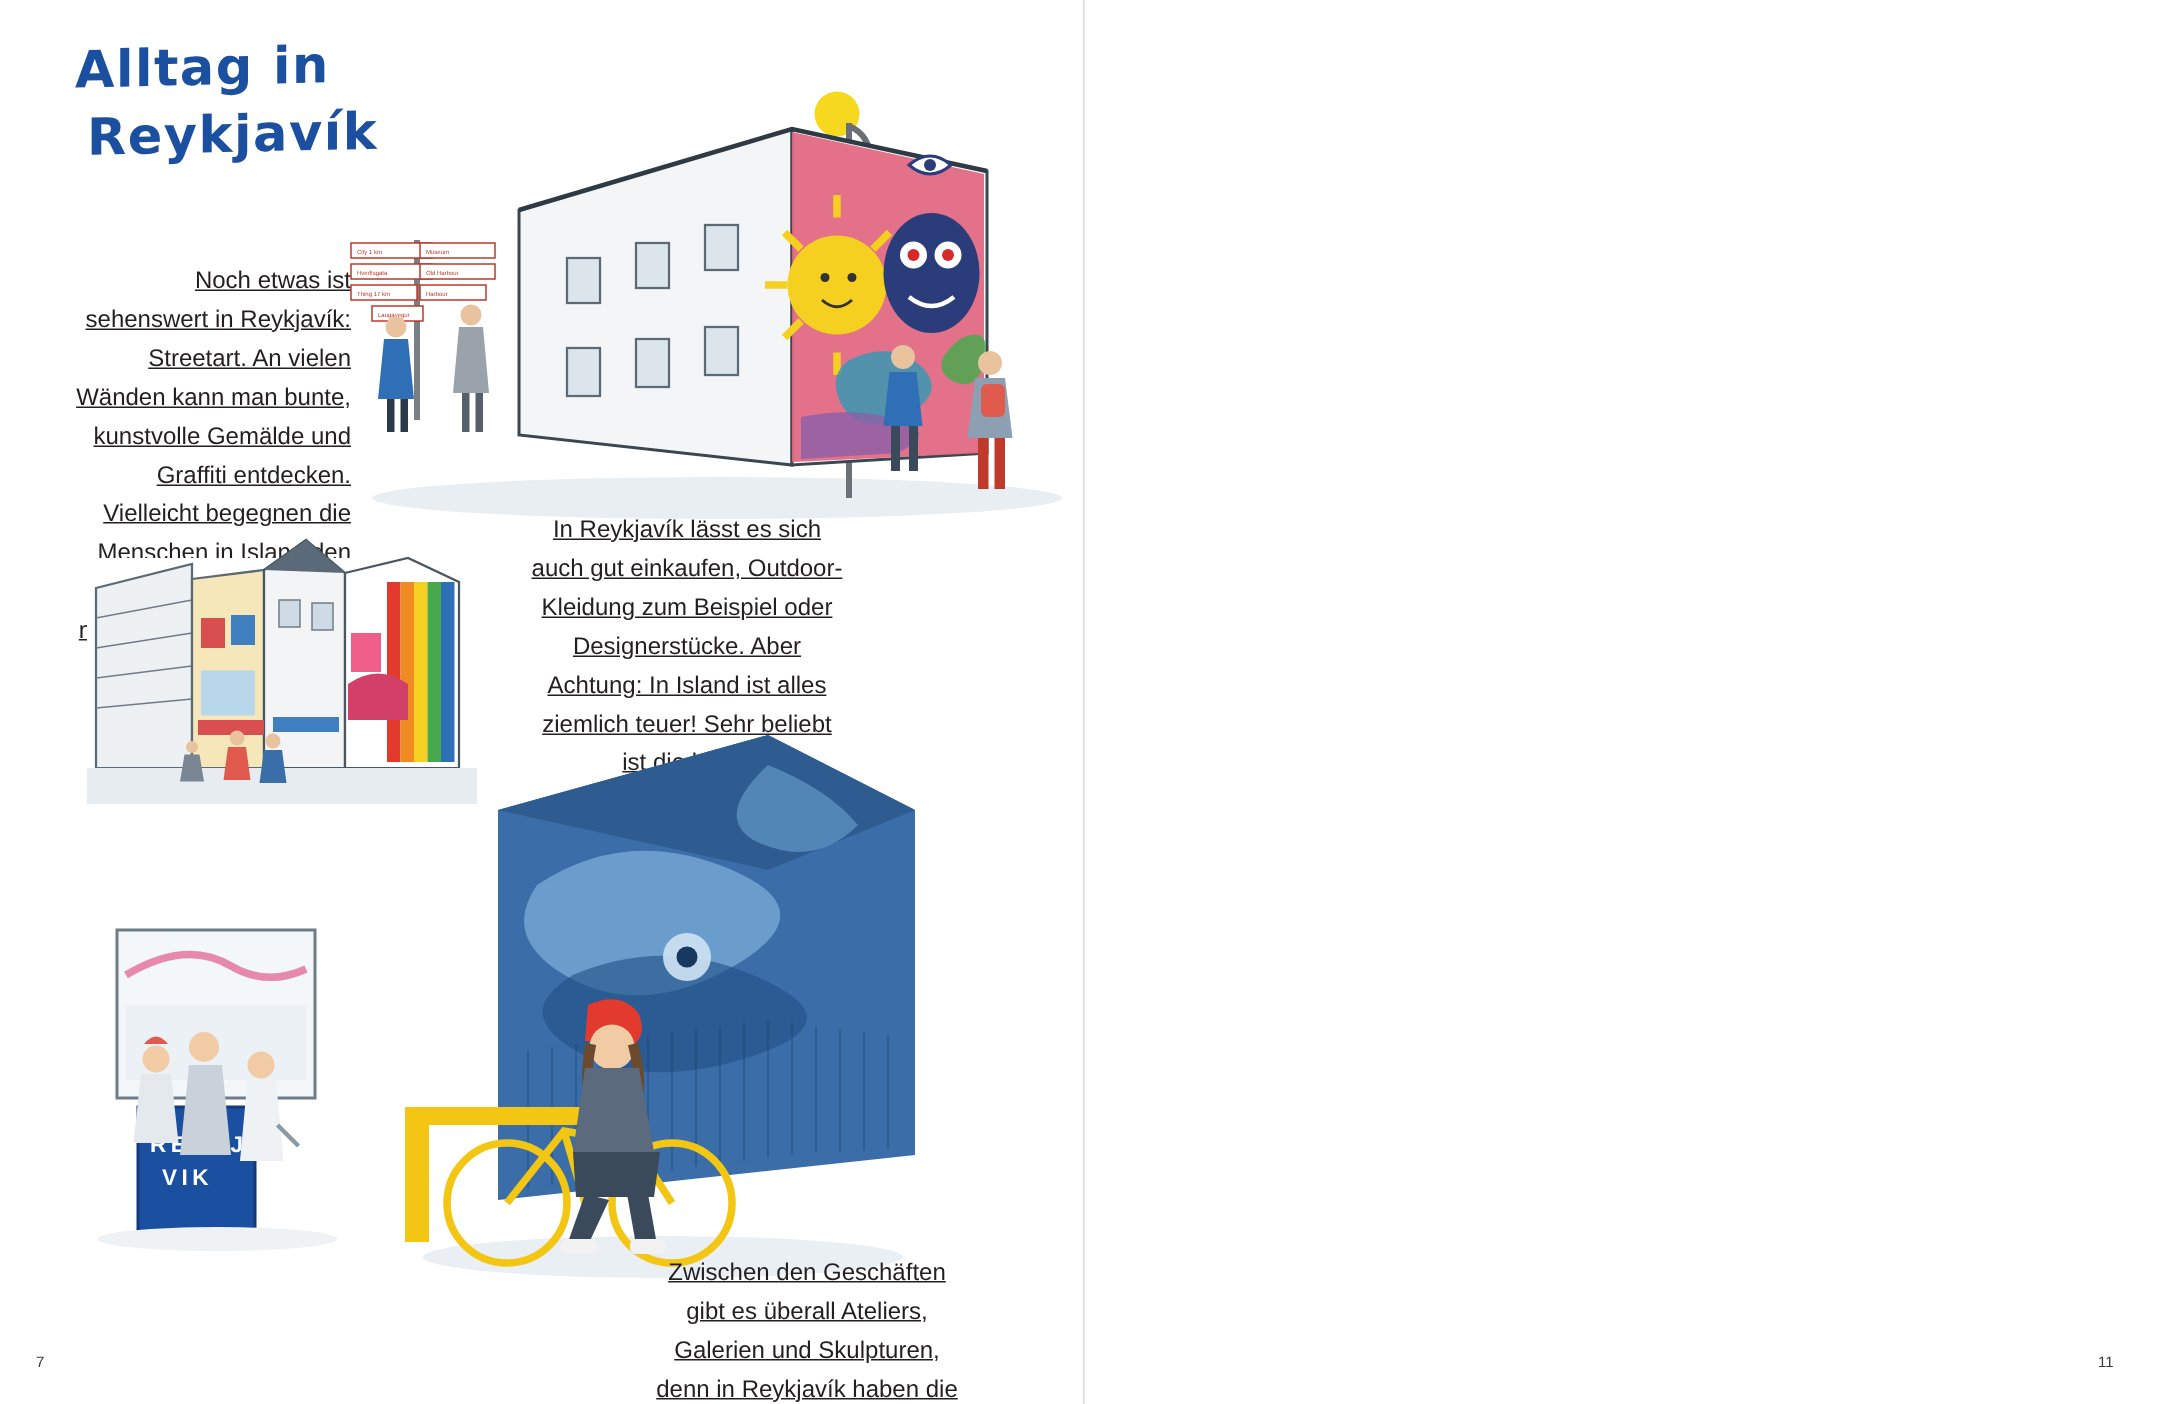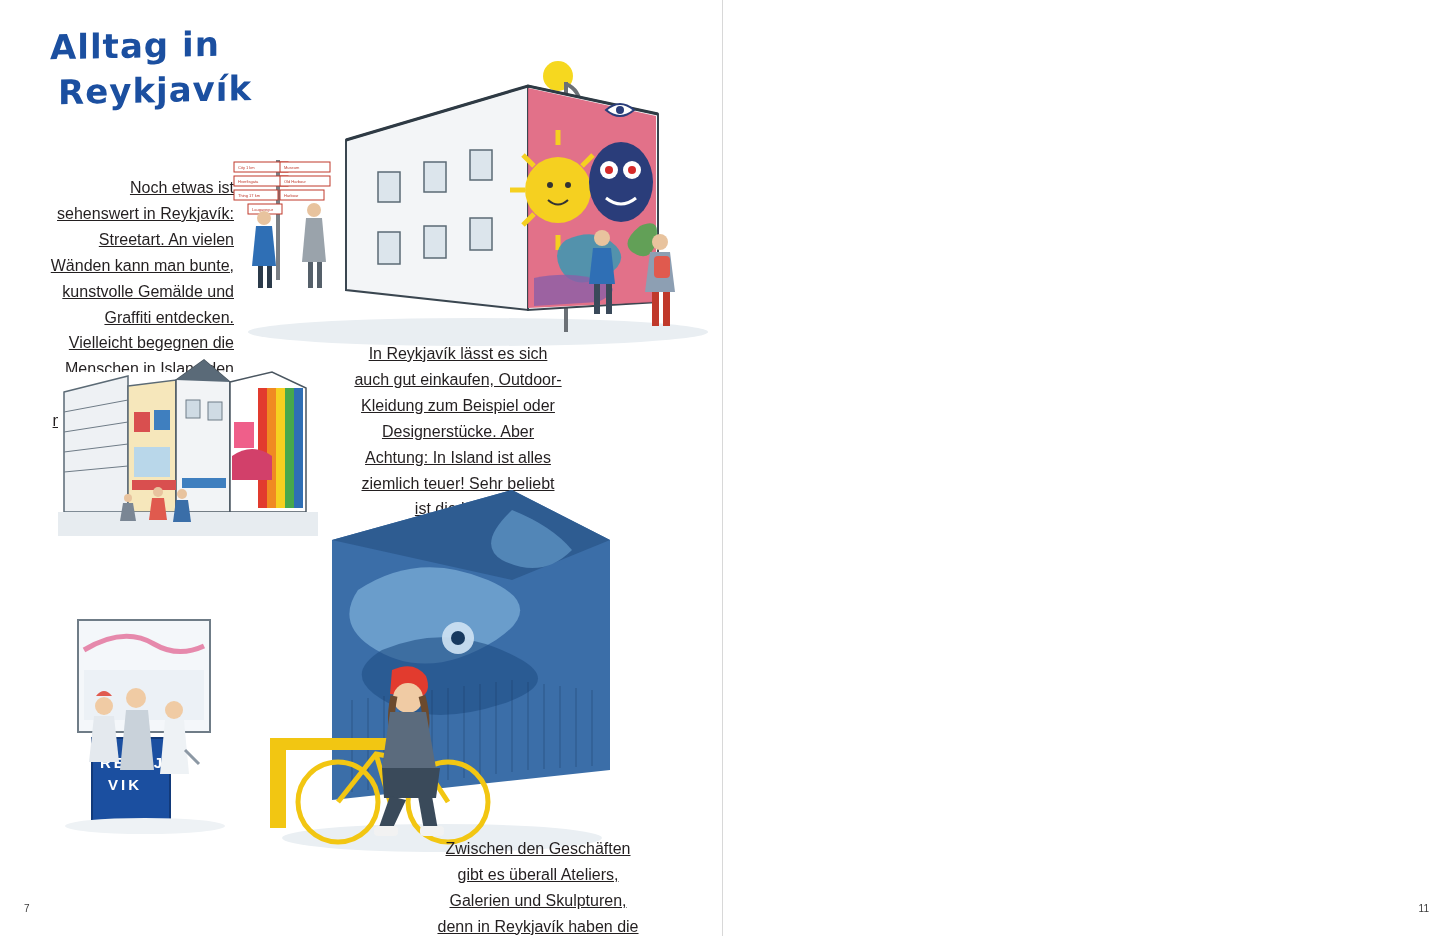--- a/index.html
+++ b/index.html
@@ -39,21 +39,21 @@
   }
 
   #copy-streetart{left:48px;top:175px;width:186px;text-align:right;}
   #copy-shopping{left:352px;top:341px;width:212px;text-align:center;}
   #copy-galleries{left:432px;top:836px;width:212px;text-align:center;}
 
   .pagenum{
     position:absolute;bottom:22px;font-size:10px;color:#3a3a3a;
   }
   #pagenum-left{left:24px;}
-  #pagenum-right{right:16px;}
+  #pagenum-right{right:36px;}
 
   
   .illus{position:absolute;}
 
   
   #illus-house{left:228px;top:40px;width:470px;height:310px;}
 
   
   #illus-shops{left:58px;top:352px;width:260px;height:190px;}
 

